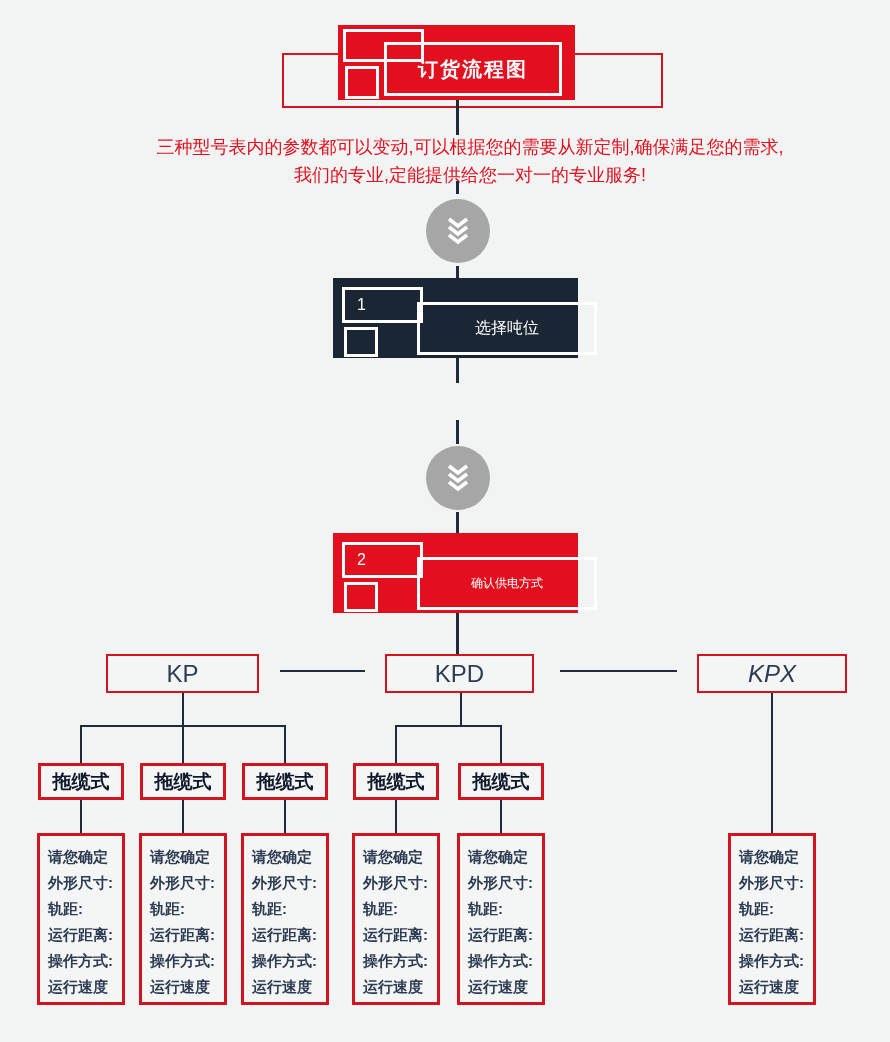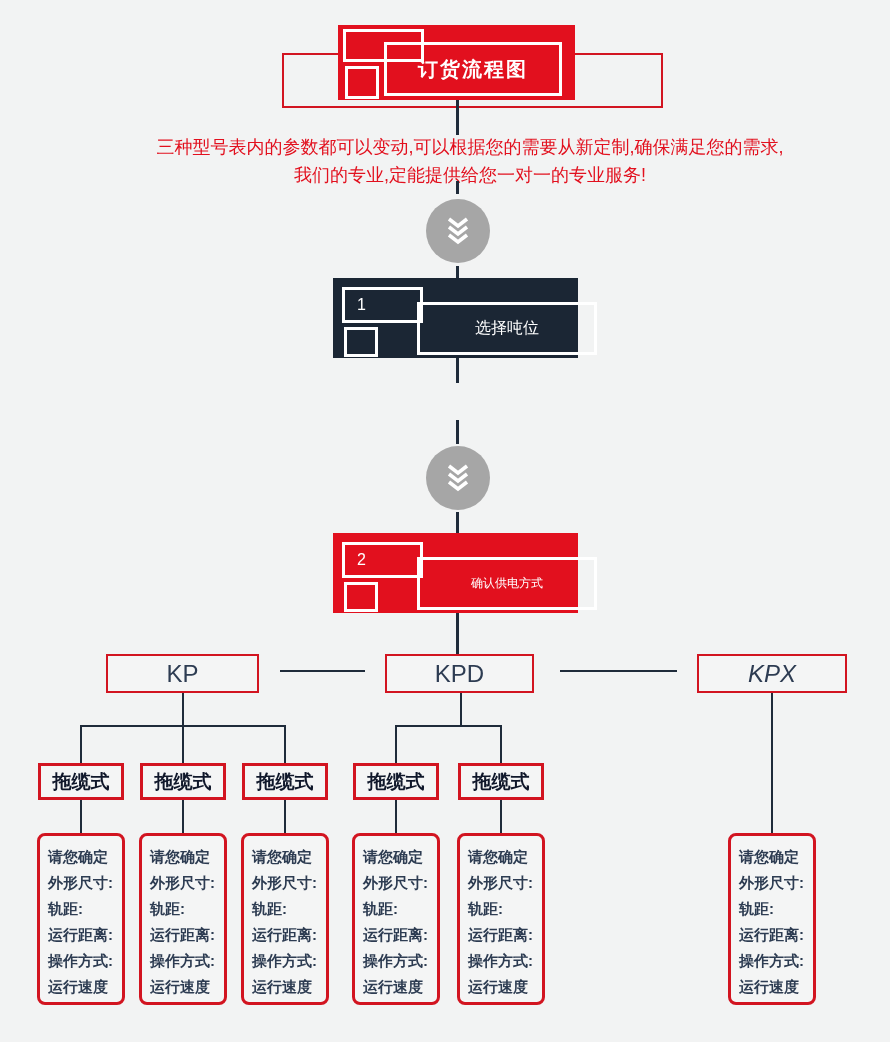--- a/index.html
+++ b/index.html
@@ -54,21 +54,21 @@
   .kp  { left:106px; width:153px; }
   .kpd { left:385px; width:149px; }
   .kpx { left:697px; width:150px;font-style:italic; }
 
   
   .cable { top:763px; width:86px; height:37px; background:#f4f5f5; display:flex; align-items:center;
            justify-content:center; font-size:19px; font-weight:600; color:#0f172a; }
 
   
   .spec { top:833px; width:88px; height:172px; background:#f4f5f5; padding:8px 2px 0 8px;
-          font-size:15px; line-height:26px; font-weight:600; color:#2d3c52;border-radius:8px; }
+          font-size:15px; line-height:26px; font-weight:600; color:#2d3c52; }
   .spec div { white-space:nowrap; }
 </style>
 </head>
 <body>
 
 <div class="canvas">
 
   <div class="abs hdr-outer"></div>
   <div class="abs hdr-main red-bg"></div>
   <div class="abs hdr-decorA white-brd"></div>

